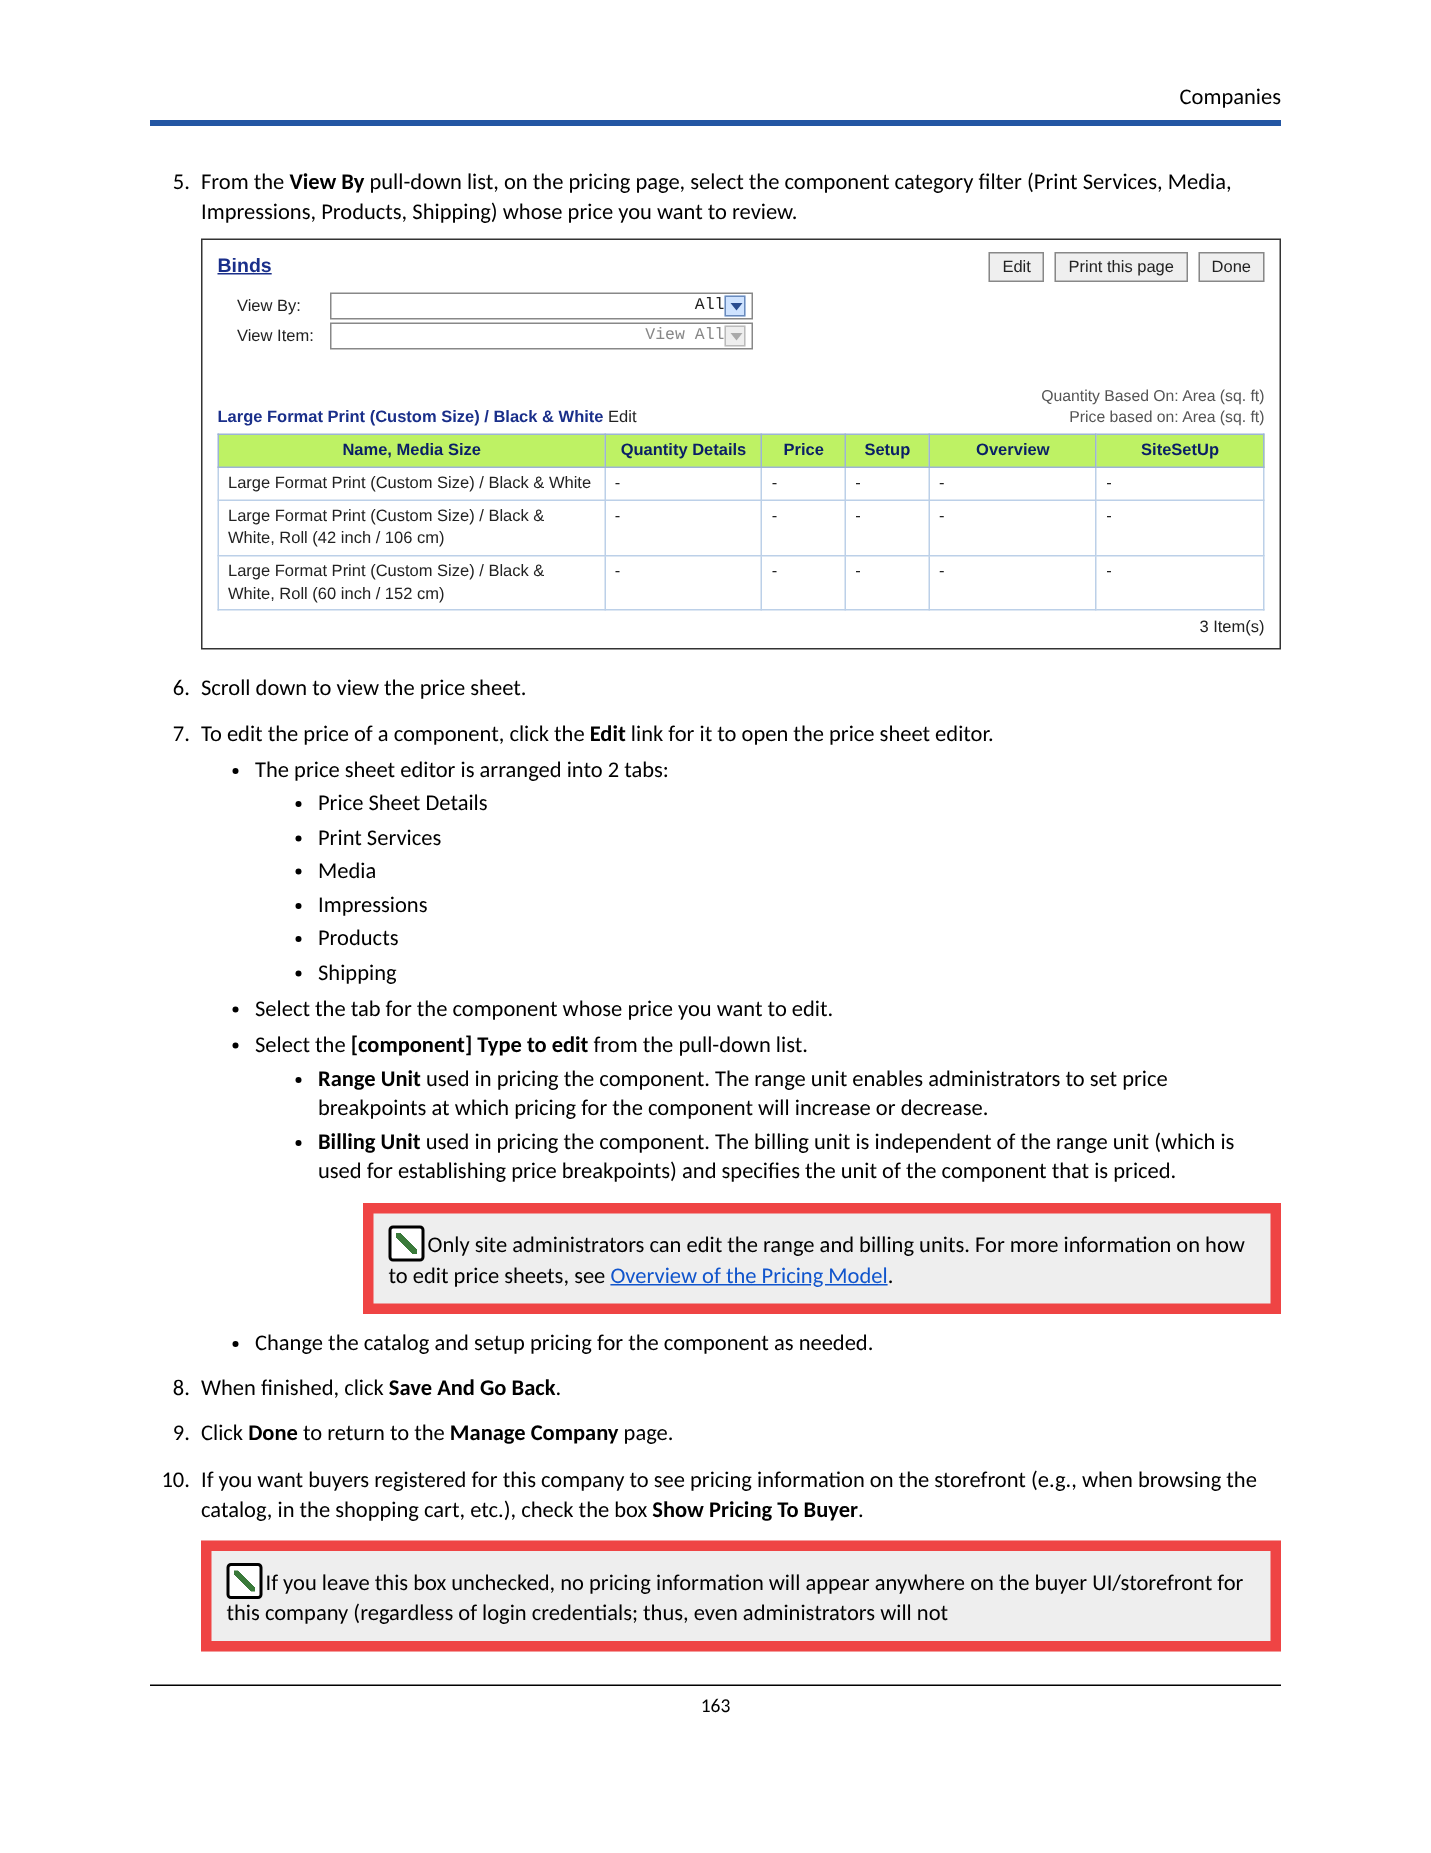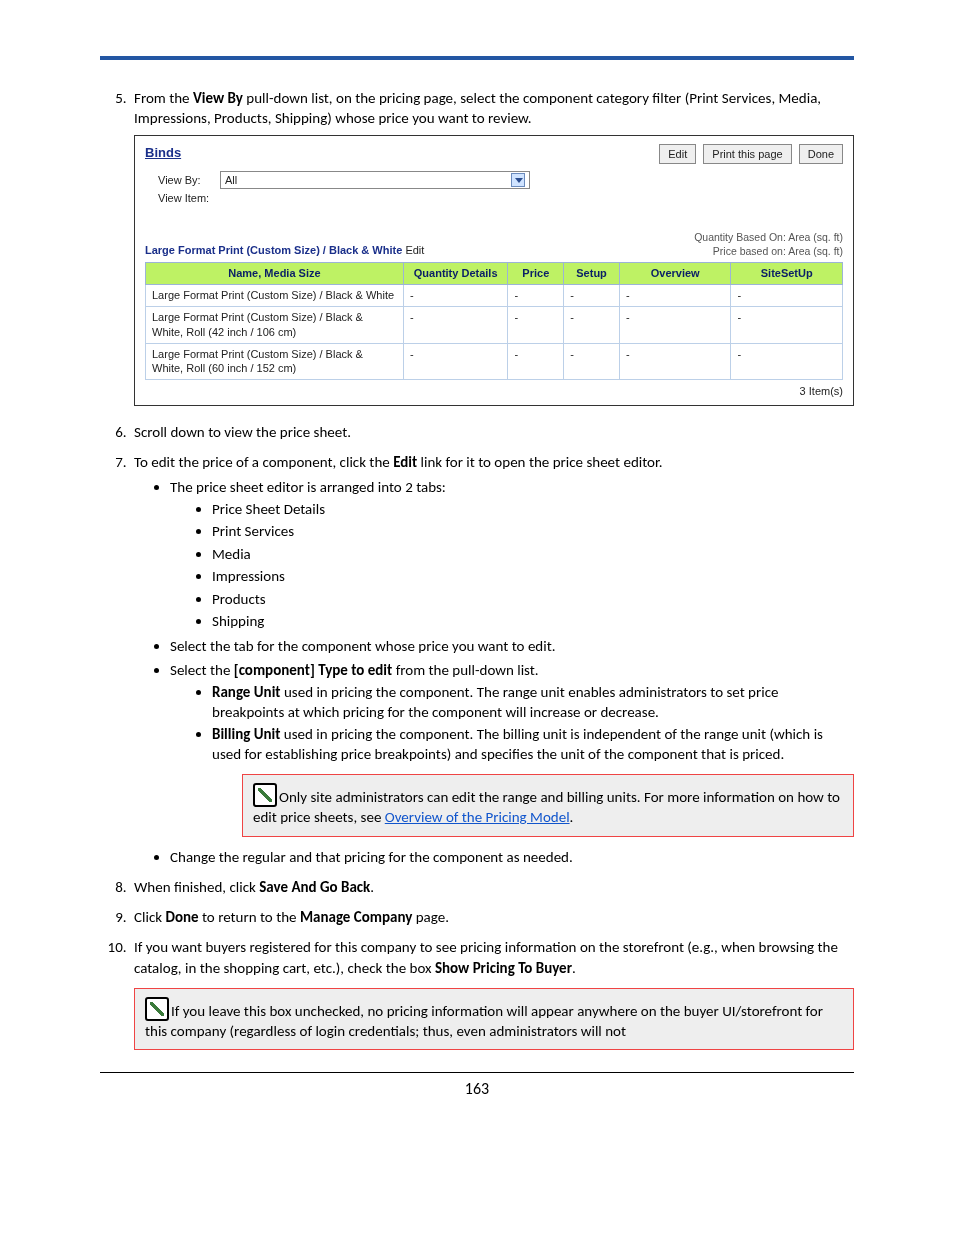--- a/index.html
+++ b/index.html
@@ -25,37 +25,37 @@
     background: #2356a3;
     margin-bottom: 28px;
   }
   .bottom-rule {
     height: 1px;
     background: #000;
     margin-top: 22px;
   }
   .pagenum {
     text-align: center;
-    font-size: 16px;
+    font-size: 13px;
     margin-top: 6px;
   }
   ol.main { padding-left: 30px; }
   ol.main > li {
     margin: 8px 0 10px 0;
     line-height: 1.35;
     padding-left: 4px;
   }
   ul.bul { list-style: disc; padding-left: 36px; }
   ul.bul > li { margin: 4px 0; line-height: 1.35; }
   ul.bul2 { list-style: disc; padding-left: 42px; }
   ul.bul2 > li { margin: 3px 0; line-height: 1.3; }
   .b { font-weight: bold; }
   .link { color: #1155cc; text-decoration: underline; }
   .note {
-    border: 1px solid #ef4444;
+    border: 7px solid #ef4444;
     background: #eee;
     padding: 8px 10px;
     margin: 10px 0;
     line-height: 1.35;
   }
   .note-icon, .note-icon-sm {
     display: inline-block;
     width: 24px; height: 24px;
     border: 2px solid #000;
     border-radius: 3px;
@@ -98,24 +98,25 @@
     margin-left: 4px;
   }
   .row { display: flex; align-items: center; margin: 2px 13px; }
   .row .lbl { width: 62px; }
   .dd {
     display: inline-flex;
     align-items: center;
     border: 1px solid #888;
     background: #fff;
     height: 18px;
-    width: 310px;
+    width: 282px;
     padding: 0 4px;
     box-sizing: border-box;
-    justify-content: space-between;
+    justify-content: flex-end;
+    font-family: Liberation Mono, monospace;
   }
   .dd .arrow {
     display: inline-block;
     width: 14px; height: 14px;
     background: #cfe3ff;
     border: 1px solid #6a8bbd;
     box-sizing: border-box;
     position: relative;
   }
   .dd.disabled { color: #888; }
@@ -157,20 +158,21 @@
     font-size: 11px;
     vertical-align: top;
     color: #222;
   }
   .itemcount { text-align: right; font-size: 11px; margin-top: 4px; }
 </style>
 </head>
 <body>
 
 <div class="page">
+  <div class="header-label">Companies</div>
   <div class="rule"></div>
 
   <ol class="main" start="5">
     <li>
       <span>From the </span><span class="b">View By</span><span> pull-down list, on the pricing page, select the component category filter (Print Services, Media, Impressions, Products, Shipping) whose price you want to review.</span>
 
       
       <div class="shot">
         <div class="shot-top">
           <div class="shot-title">Binds</div>
@@ -182,20 +184,24 @@
         </div>
         <div class="row">
           <span class="lbl">View By:</span>
           <span class="dd">
             <span>All</span>
             <span class="arrow"></span>
           </span>
         </div>
         <div class="row">
           <span class="lbl">View Item:</span>
+          <span class="dd disabled">
+            <span>View All</span>
+            <span class="arrow"></span>
+          </span>
         </div>
 
         <div class="section-row">
           <div>
             <span class="section-title">Large Format Print (Custom Size) / Black &amp; White</span>
             <span class="link2">Edit</span>
           </div>
           <div class="meta">
             <div>Quantity Based On:   Area (sq. ft)</div>
             <div>Price based on:   Area (sq. ft)</div>
@@ -276,21 +282,21 @@
               <span class="b">Range Unit</span><span> used in pricing the component. The range unit enables administrators to set price breakpoints at which pricing for the component will increase or decrease.</span>
             </li>
             <li>
               <span class="b">Billing Unit</span><span> used in pricing the component. The billing unit is independent of the range unit (which is used for establishing price breakpoints) and specifies the unit of the component that is priced.</span>
             </li>
           </ul>
           <div class="note note-indent">
             <span class="note-icon"></span><span>Only site administrators can edit the range and billing units. For more information on how to edit price sheets, see </span><span class="link">Overview of the Pricing Model</span><span>.</span>
           </div>
         </li>
-        <li>Change the regular and that pricing for the component as needed.</li>
+        <li>Change the catalog and setup pricing for the component as needed.</li>
       </ul>
     </li>
 
     <li>
       <span>When finished, click </span><span class="b">Save And Go Back</span><span>.</span>
     </li>
 
     <li>
       <span>Click </span><span class="b">Done</span><span> to return to the </span><span class="b">Manage Company</span><span> page.</span>
     </li>

